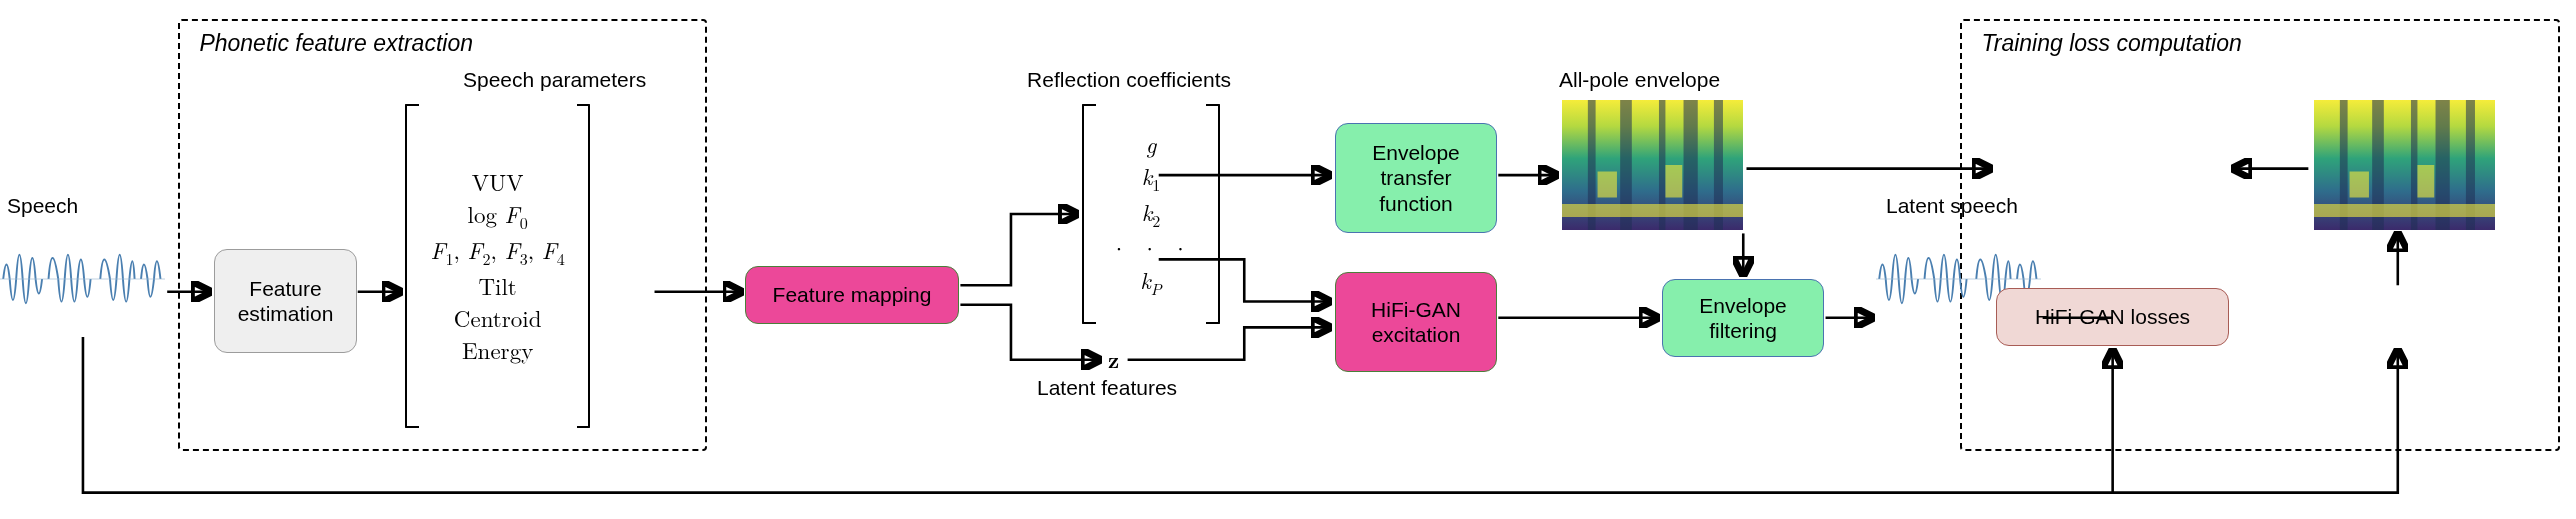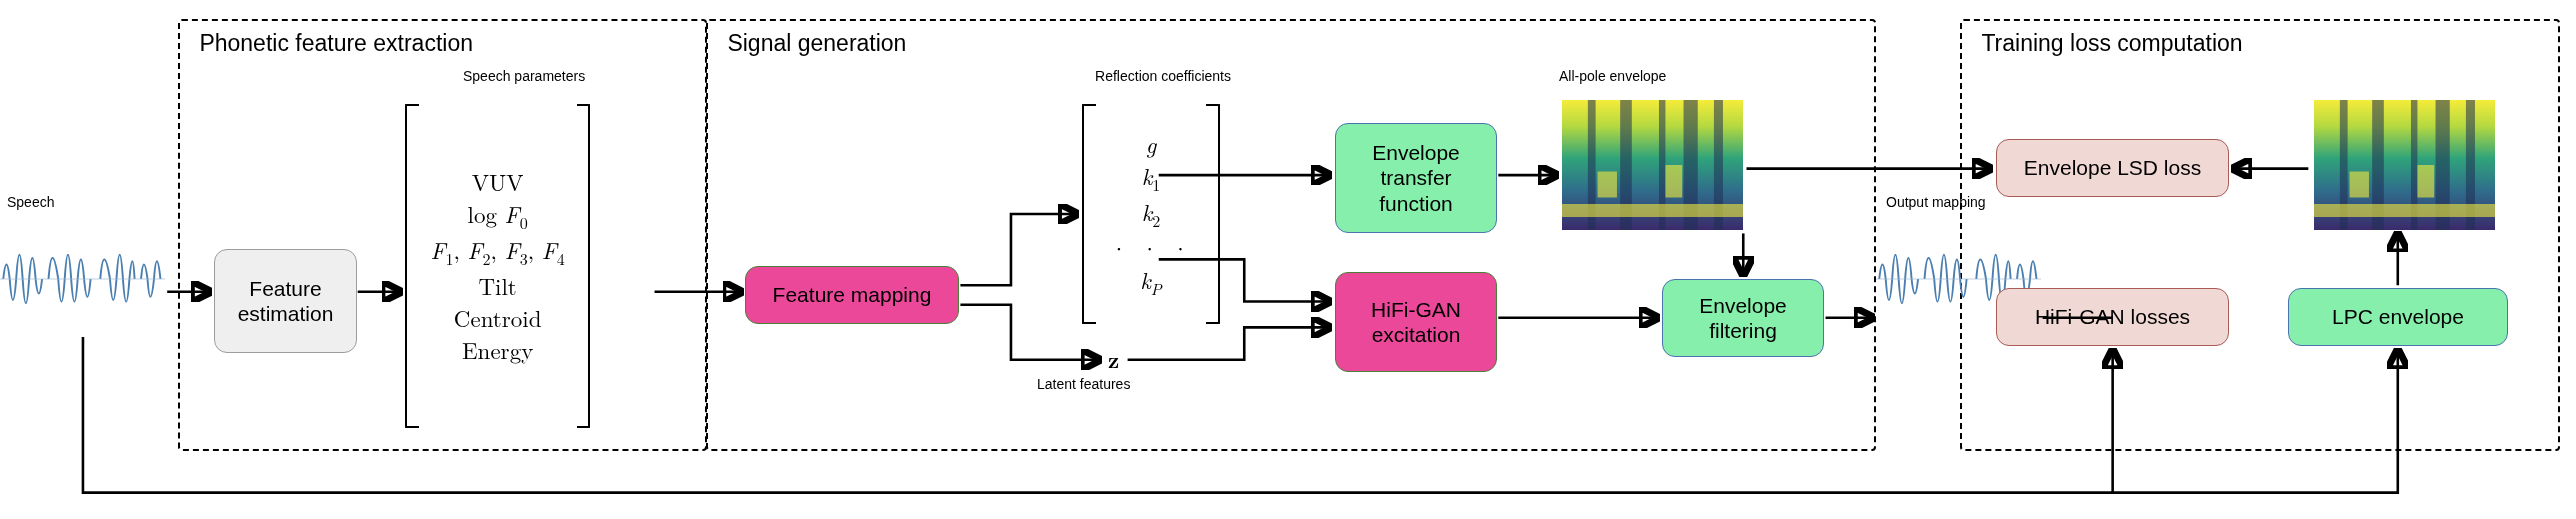--- a/index.html
+++ b/index.html
@@ -1,21 +1,21 @@
 <!DOCTYPE html>
 <html><head>
 <meta charset="utf-8">
 <style>
   html,body{margin:0;padding:0;font-family:"Helvetica Neue",Helvetica,Arial,sans-serif;font-size:18px;color:#000;background:#fff}
   .stage{position:relative;width:2576px;height:520px}
 
   .section{position:absolute;border:2.6px dashed #000;border-radius:3.9px}
-  .section-title{position:absolute;top:9px;left:19.4px;font-size:23px}
-
-  .label{position:absolute;font-size:14px;white-space:nowrap}
+  .section-title{position:absolute;top:9px;left:19.4px;font-style:italic;font-size:23px}
+
+  .label{position:absolute;font-size:21px;white-space:nowrap}
   .label.center{text-align:right}
 
   .block{position:absolute;border:1.9px solid;border-radius:13px;display:flex;align-items:center;justify-content:center;text-align:center;font-size:21px;padding:5.2px 11.7px;box-sizing:border-box;line-height:1.2}
   .block.gray{background:#efefef;border-color:#9c9c9c}
   .block.green{background:#ec4899;border-color:#4a7f3a}
   .block.blue{background:#86efac;border-color:#4a73b0}
   .block.red{background:#f0d8d5;border-color:#a85c55}
 
   .matrix{position:absolute;display:flex;align-items:stretch}
   .matrix .bracket{width:11.7px;border:2.6px solid #000}
@@ -32,23 +32,20 @@
   svg.arrows{position:absolute;inset:0;width:2576px;height:520px;pointer-events:none}
   svg.arrows path, svg.arrows line{stroke:#000;stroke-width:4;fill:none}
 </style>
 </head>
 <body>
 
 <div class="stage">
 
   <div class="section" style="left:178px;top:19.4px;width:525px;height:428px">
     <div class="section-title">Phonetic feature extraction</div>
-  </div>
-  <div class="section" style="left:706px;top:19.4px;width:1166px;height:428px">
-    <div class="section-title">Signal generation</div>
   </div>
   <div class="section" style="left:1960px;top:19.4px;width:596px;height:428px">
     <div class="section-title">Training loss computation</div>
   </div>
 
   <div class="label" style="left:7px;top:194px">Speech</div>
   <svg class="wave" style="left:0;top:224px" width="165" height="110" viewBox="0 0 255 170">
     <g stroke="#4a7fb0" fill="#4a7fb0">
       <path d="M5 85 Q10 40 15 85 Q20 150 25 85 Q30 10 35 85 Q40 160 45 85 Q50 20 55 85 Q60 130 65 85" stroke-width="3" fill="none"></path>
       <path d="M75 85 Q80 20 90 85 Q95 155 100 85 Q105 10 110 85 Q115 155 120 85 Q125 25 130 85 Q135 140 140 85" stroke-width="3" fill="none"></path>
@@ -126,34 +123,32 @@
     <g fill="#f5ec3a" opacity=".6">
       <rect x="0" y="160" width="280" height="20"></rect>
         <rect x="55" y="110" width="30" height="40"></rect>
         <rect x="160" y="100" width="26" height="50"></rect>
     </g>
   </svg>
 
   <div class="block blue" style="left:1662px;top:279px;width:162px;height:78px;white-space:pre-line">Envelope
 filtering</div>
 
-  <div class="label" style="left:1886px;top:194px">Output mapping</div>
+  <div class="label" style="left:1886px;top:194px">Latent speech</div>
   <svg class="wave" style="left:1876px;top:224px" width="165" height="110" viewBox="0 0 255 170">
     <g stroke="#4a7fb0" fill="none" stroke-width="3">
       <path d="M5 85 Q10 40 15 85 Q20 150 25 85 Q30 10 35 85 Q40 160 45 85 Q50 20 55 85 Q60 130 65 85"></path>
       <path d="M75 85 Q80 20 90 85 Q95 155 100 85 Q105 10 110 85 Q115 155 120 85 Q125 25 130 85 Q135 140 140 85"></path>
       <path d="M155 85 Q160 25 170 85 Q175 150 180 85 Q185 10 190 85 Q195 155 200 85 Q205 30 208 85"></path>
       <path d="M218 85 Q222 40 228 85 Q232 140 238 85 Q242 30 248 85"></path>
       <line x1="0" y1="85" x2="255" y2="85" stroke-width="1" stroke="#9bb8d0"></line>
     </g>
   </svg>
 
-  <div class="block red" style="left:1996px;top:139px;width:233px;height:58px">Envelope LSD loss</div>
   <div class="block red" style="left:1996px;top:288px;width:233px;height:58px">HiFi-GAN losses</div>
-  <div class="block blue" style="left:2288px;top:288px;width:220px;height:58px">LPC envelope</div>
 
   <svg class="spectro" style="left:2314px;top:100px" width="181" height="130" viewBox="0 0 280 200" preserveAspectRatio="none">
     <rect width="280" height="200" fill="url(#sg1)"></rect>
     <g fill="#1f2f55" opacity=".55">
       <rect x="40" y="0" width="12" height="200"></rect>
         <rect x="90" y="0" width="18" height="200"></rect>
         <rect x="150" y="0" width="10" height="200"></rect>
         <rect x="188" y="0" width="22" height="200"></rect>
         <rect x="235" y="0" width="14" height="200"></rect>
     </g>

